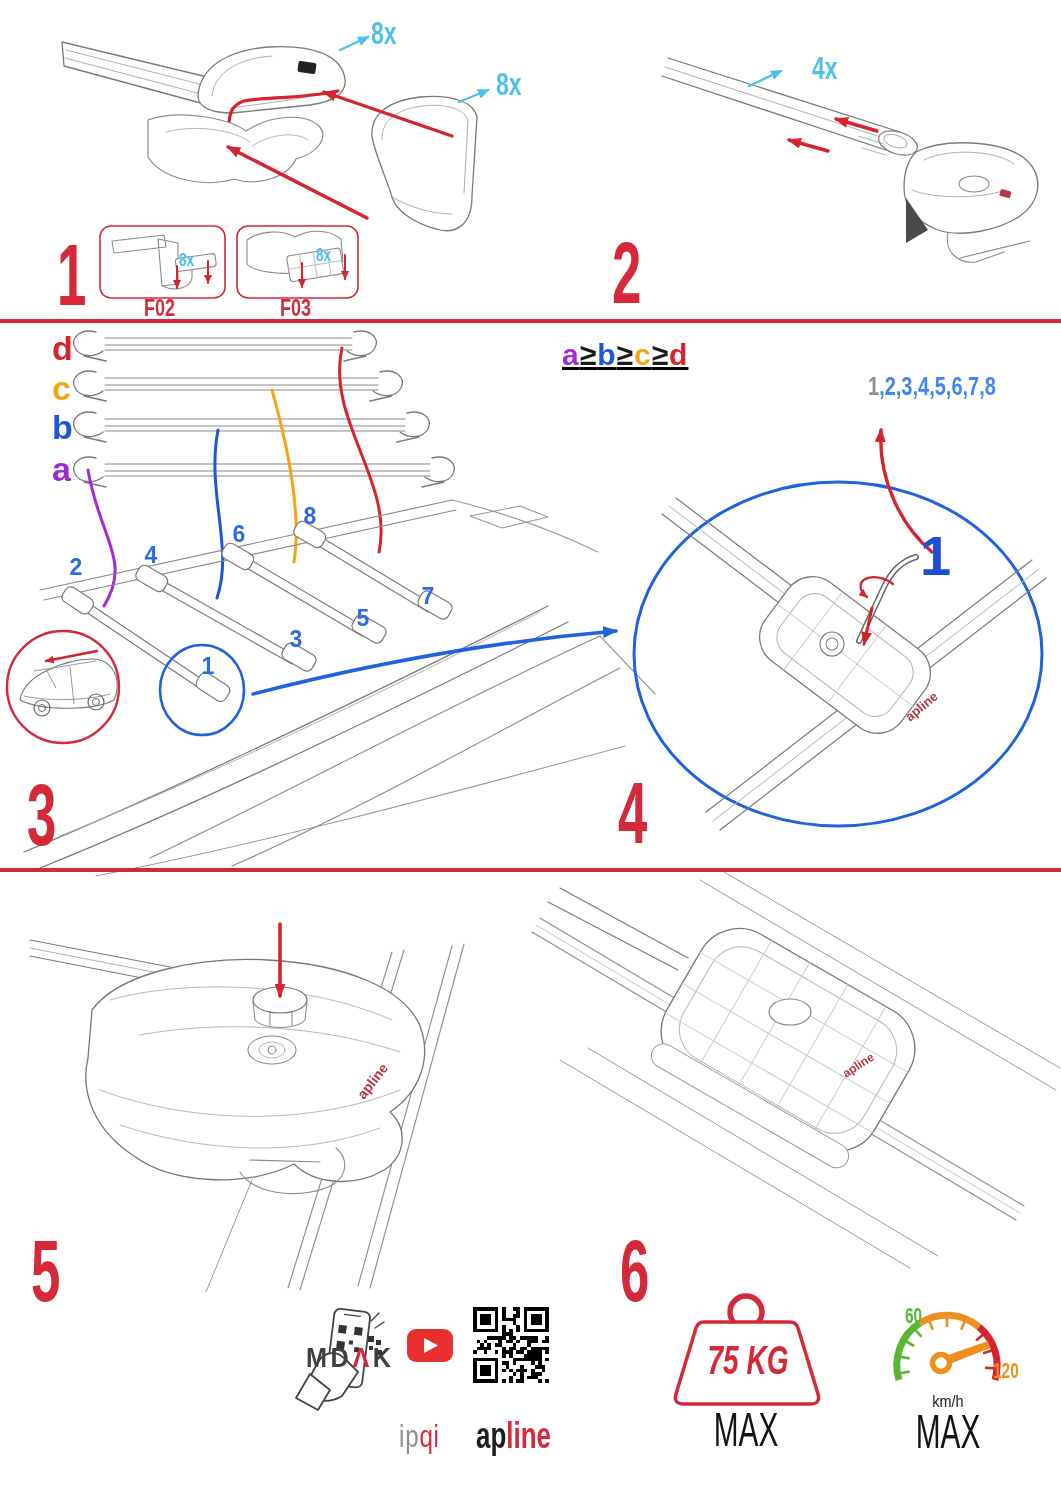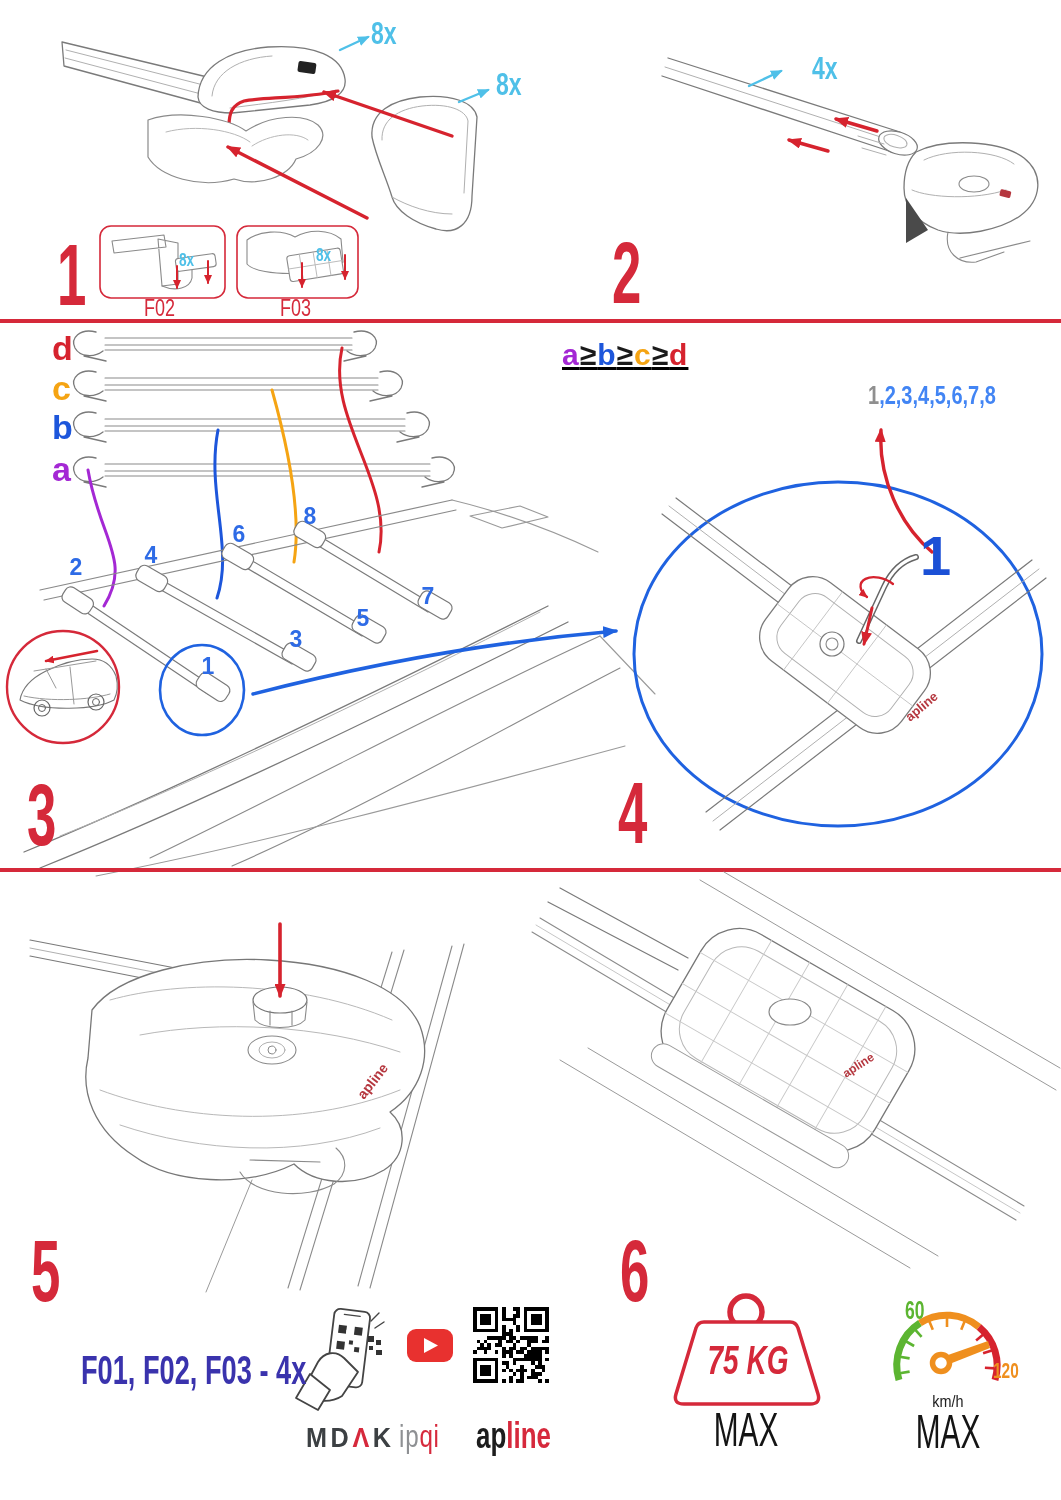--- a/index.html
+++ b/index.html
@@ -5,37 +5,37 @@
   html,body{margin:0;padding:0;background:#fff;}
   #sheet{position:relative;width:1061px;height:1500px;background:#fff;overflow:hidden;
          font-family:"Liberation Sans",sans-serif;}
   svg{position:absolute;left:0;top:0;}
   .t{position:absolute;white-space:nowrap;line-height:1;font-family:"Liberation Sans",sans-serif;}
   .lft{transform:scaleX(var(--s,1));transform-origin:0 0;display:inline-block;}
   .ctr{transform:translateX(-50%) scaleX(var(--s,1));transform-origin:50% 0;display:inline-block;}
   .stepnum{font-size:88px;font-weight:bold;color:#d5293a;}
   .qty{font-size:32px;color:#4fc0e8;font-weight:bold;}
   .qtys{font-size:19px;color:#4fc0e8;font-weight:bold;}
-  .flabel{font-size:24px;font-weight:normal;color:#d5293a;}
+  .flabel{font-size:24px;font-weight:bold;color:#d5293a;}
   .barletter{font-size:34px;font-weight:bold;}
   .posnum{font-size:23px;font-weight:bold;color:#2e6be6;transform:translateX(-50%);}
   .rule{font-size:30px;font-weight:bold;letter-spacing:1px;}
   .seq{font-size:25px;font-weight:bold;}
   .col-a{color:#a428d4}.col-b{color:#1d56db}.col-c{color:#f5a413}.col-d{color:#d6232e}
   .col-ge{color:#1a1a1a}
   .bigone{font-size:56px;font-weight:bold;color:#1b50d6;}
   .note{font-size:40px;font-weight:bold;color:#3a33ad;}
   .maxlbl{font-size:48px;color:#141414;}
   .kg{font-size:40px;font-weight:bold;color:#d5293a;}
   .brand1a{color:#2d2d2d}.brand-red{color:#d6293c}
   .mdak{font-size:28px;font-weight:bold;letter-spacing:4px;color:#3c4043;}
   .ipqi{font-size:31px;color:#8e9093;letter-spacing:1px;}
   .apline{font-size:36px;font-weight:bold;color:#1d1d1d;}
   .accs{font-size:38px;font-weight:bold;}
-  .g60{font-size:25px;font-weight:bold;color:#5cb531;}
+  .g60{font-size:22px;font-weight:bold;color:#5cb531;margin-top:7px;}
   .g120{font-size:22px;font-weight:bold;color:#ef8f1e;}
   .kmh{font-size:17px;color:#222;}
 </style>
 </head>
 <body>
 
 <div id="sheet">
 
   <svg width="1061" height="1500" viewBox="0 0 1061 1500">
     <defs>
@@ -483,29 +483,28 @@
   <div class="t posnum" style="left:151px;top:544px;"><span>4</span></div>
   <div class="t posnum" style="left:363px;top:607px;"><span>5</span></div>
   <div class="t posnum" style="left:239px;top:523px;"><span>6</span></div>
   <div class="t posnum" style="left:428px;top:585px;"><span>7</span></div>
   <div class="t posnum" style="left:310px;top:505px;"><span>8</span></div>
 
   <div class="t rule" style="left:562px;top:340px;text-decoration:underline;">
     <span class="col-a">a</span><span class="col-ge">≥</span><span class="col-b">b</span><span class="col-ge">≥</span><span class="col-c">c</span><span class="col-ge">≥</span><span class="col-d">d</span>
   </div>
 
-  <div class="t seq" style="left:868px;top:374px;margin-top:9px;">
+  <div class="t seq" style="left:868px;top:374px;">
     <span class="lft" style="--s:.8"><span style="color:#8f8f8f">1</span><span style="color:#4285f4">,2,3,4,5,6,7,8</span></span>
   </div>
 
   <div class="t bigone" style="left:920px;top:528px;"><span>1</span></div>
 
-  <div class="t note" style="left:81px;top:1350px;"><span class="lft" style="--s:.68">F01, F02, F03 - 4x</span></div>
-
-  <div class="t mdak" style="left:306px;top:1424px;">
+
+  <div class="t mdak" style="left:306px;top:1344px;">
     <span class="lft" style="--s:.9"><span>MD</span><span class="brand-red">Λ</span><span>K</span></span>
   </div>
   <div class="t ipqi" style="left:399px;top:1421px;">
     <span class="lft" style="--s:.78"><span>ip</span><span class="brand-red">qi</span></span>
   </div>
   <div class="t apline" style="left:476px;top:1418px;">
     <span class="lft" style="--s:.72"><span>ap</span><span class="brand-red">line</span></span>
   </div>
 
   <div class="t kg" style="left:748px;top:1340px;font-style:italic;"><span class="ctr" style="--s:.7">75 KG</span></div>

